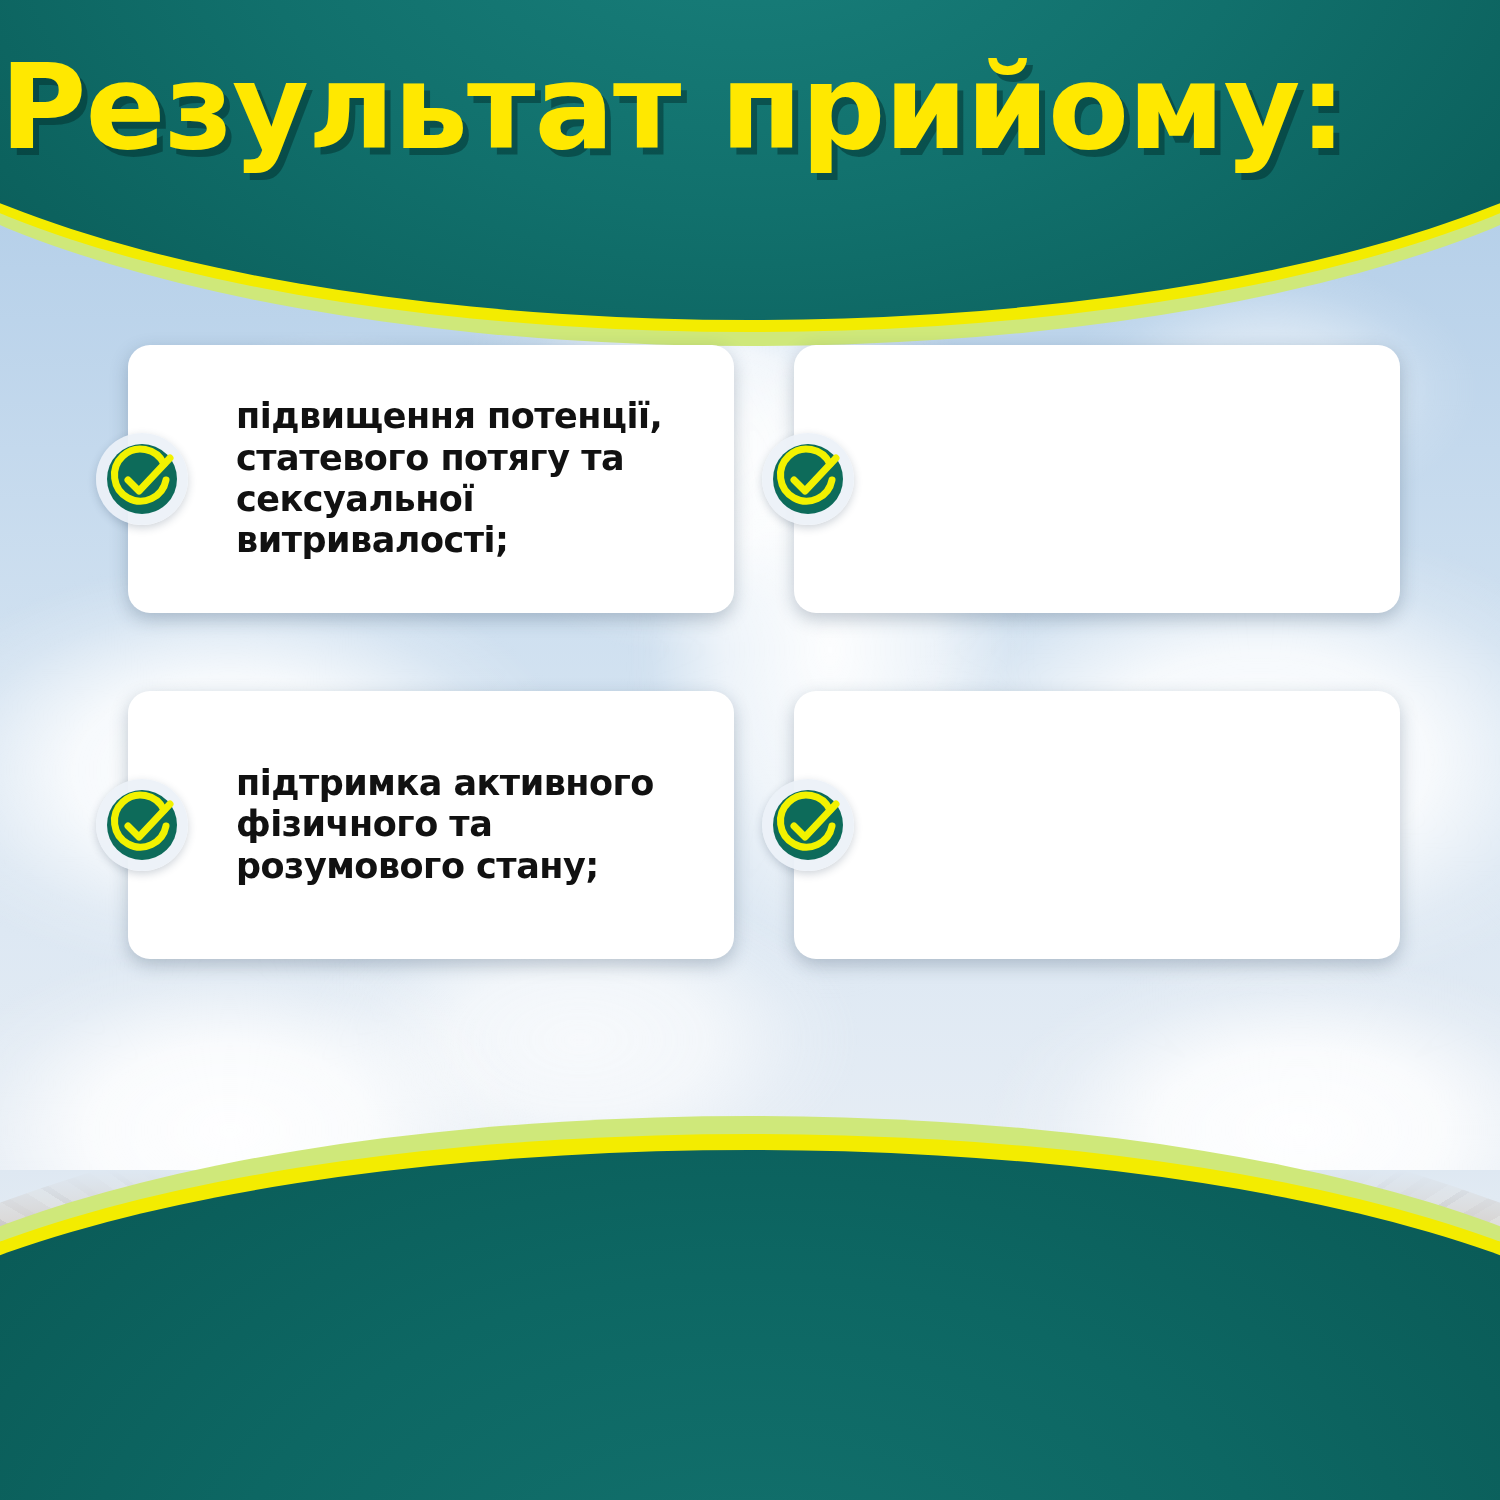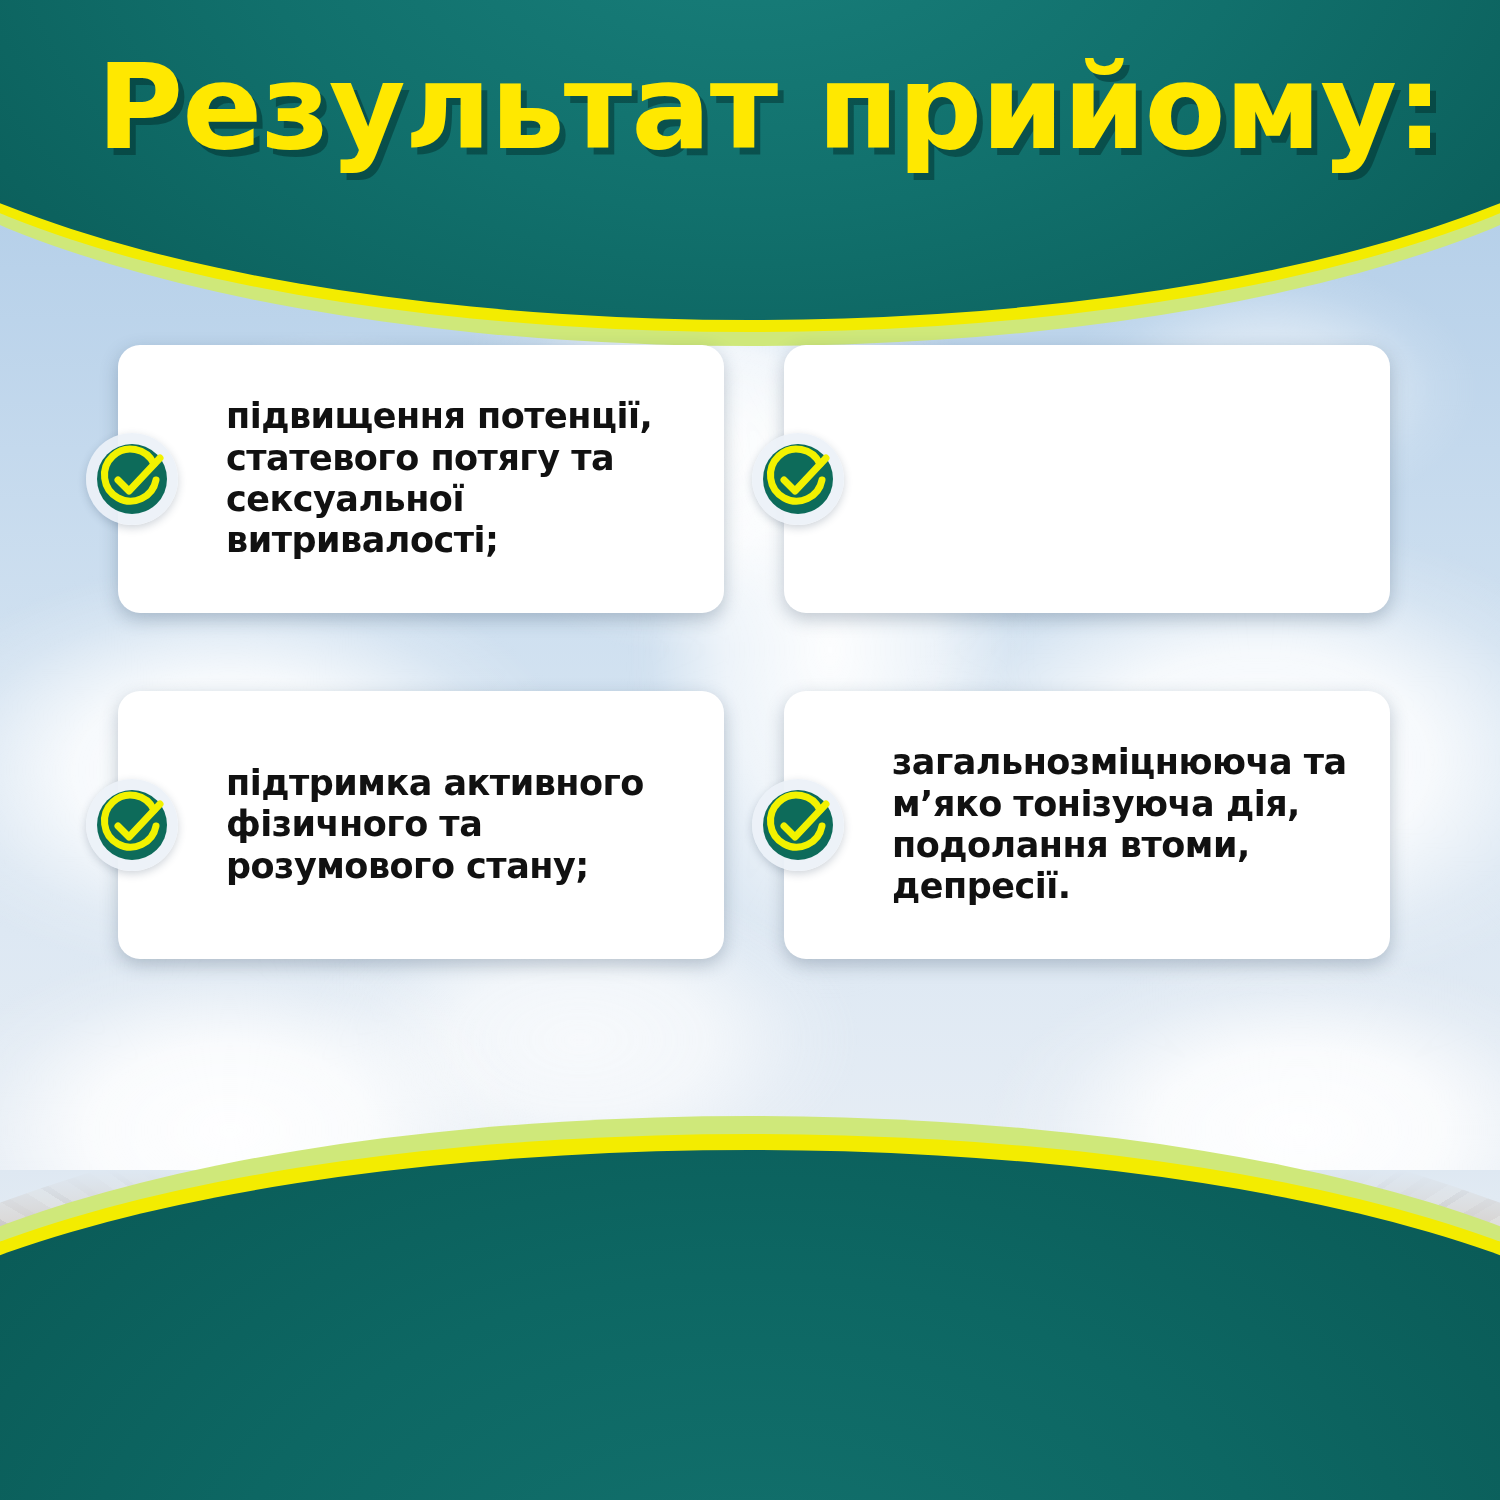--- a/index.html
+++ b/index.html
@@ -141,36 +141,34 @@
     z-index: 1;
   }
 
   
   .title {
     position: absolute;
     left: 0;
     right: 0;
     top: 48px;
     z-index: 10;
-    text-align: center;
     color: #ffe800;
     font-family: "DejaVu Sans", sans-serif;
     font-weight: bold;
     font-size: 118px;
     line-height: 1.0;
     letter-spacing: -1px;
     text-shadow: 6px 7px 0 rgba(0,40,38,0.45);
     white-space: nowrap;
-    margin-left: 39px;
   }
 
   
   .grid {
     position: absolute;
-    left: 118px;
+    left: 128px;
     top: 345px;
     width: 1272px;
     z-index: 8;
     display: grid;
     grid-template-columns: 606px 606px;
     column-gap: 60px;
     row-gap: 78px;
   }
   .card-slot { position: relative; height: 268px; }
   .card {
@@ -285,21 +283,20 @@
 
     <div class="card-slot">
       <div class="card">
         <div class="check-badge">
           <svg width="74" height="74" viewBox="0 0 74 74" aria-hidden="true">
             <circle cx="37" cy="37" r="35" fill="#0d6b5a"></circle>
             <path d="M59 22 A26 26 0 1 0 61 38" fill="none" stroke="#f2f200" stroke-width="7" stroke-linecap="round"></path>
             <path d="M23 38 L34 49 L65 16" fill="none" stroke="#f2f200" stroke-width="7" stroke-linecap="round" stroke-linejoin="round"></path>
           </svg>
         </div>
-        <div class="card-text">загальнозміцнююча та м’яко тонізуюча дія, подолання втоми, депресії.</div>
       </div>
     </div>
 
   </div>
 
   <div class="botwrap">
     <div class="band-bot-green"></div>
     <div class="band-bot-yellow"></div>
     <div class="band-bot"></div>
   </div>

